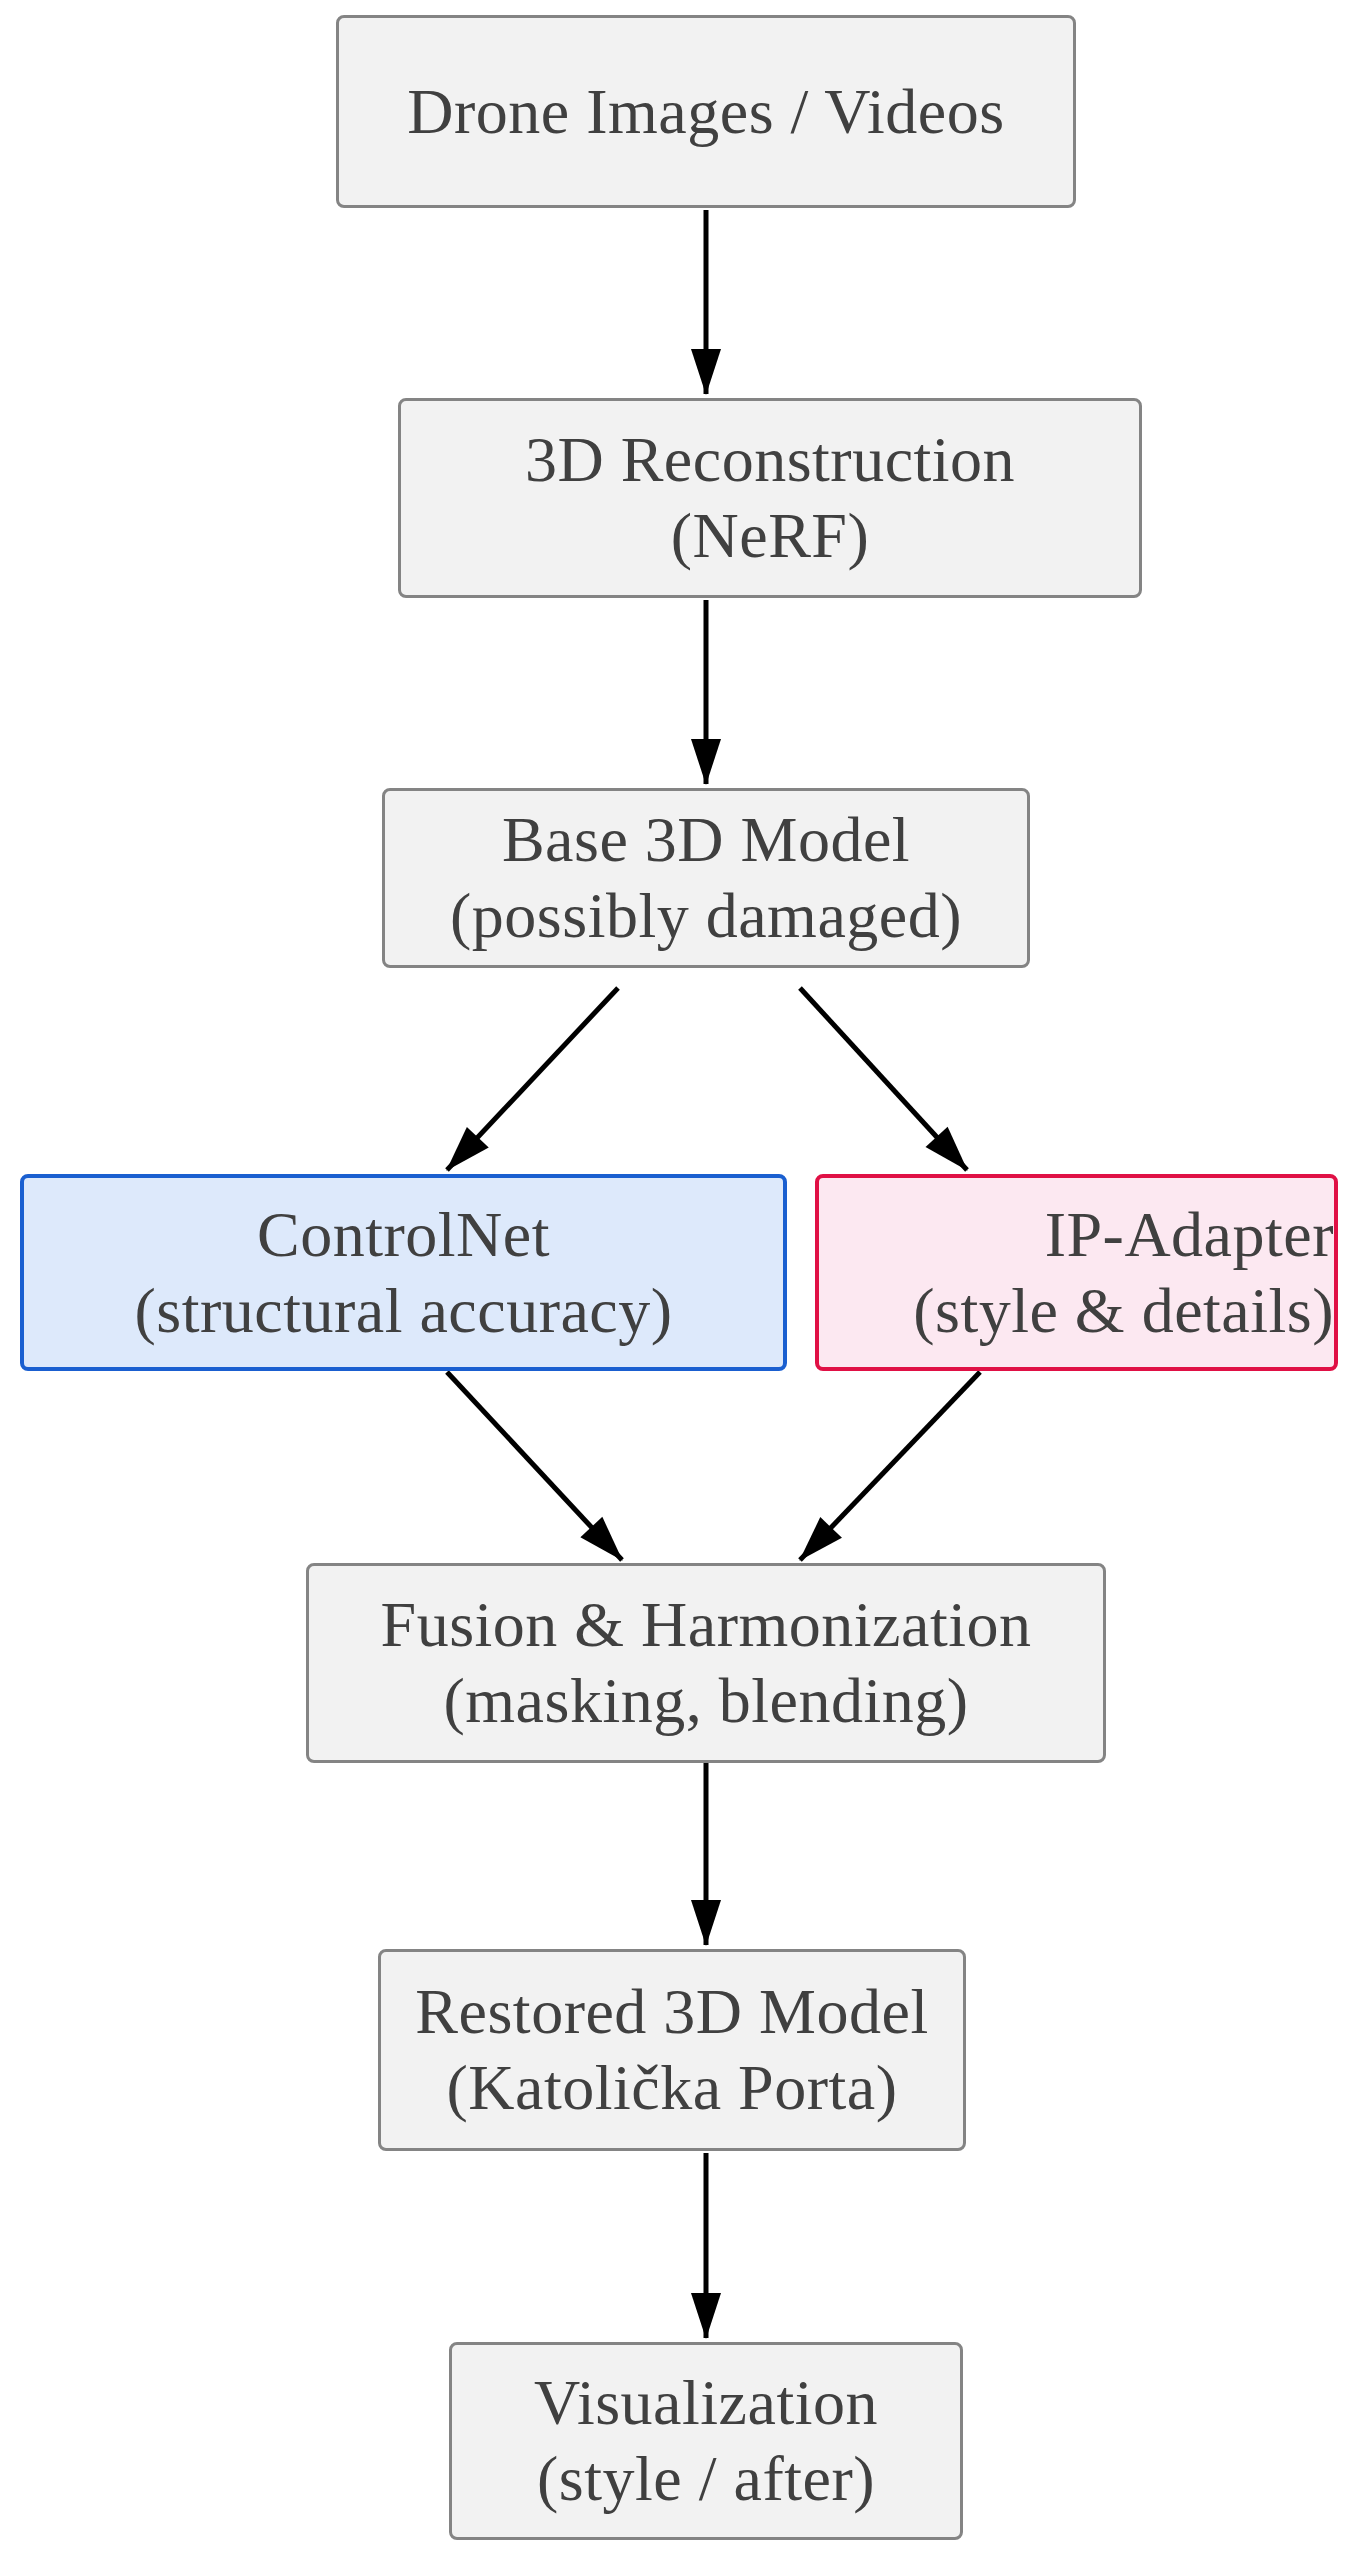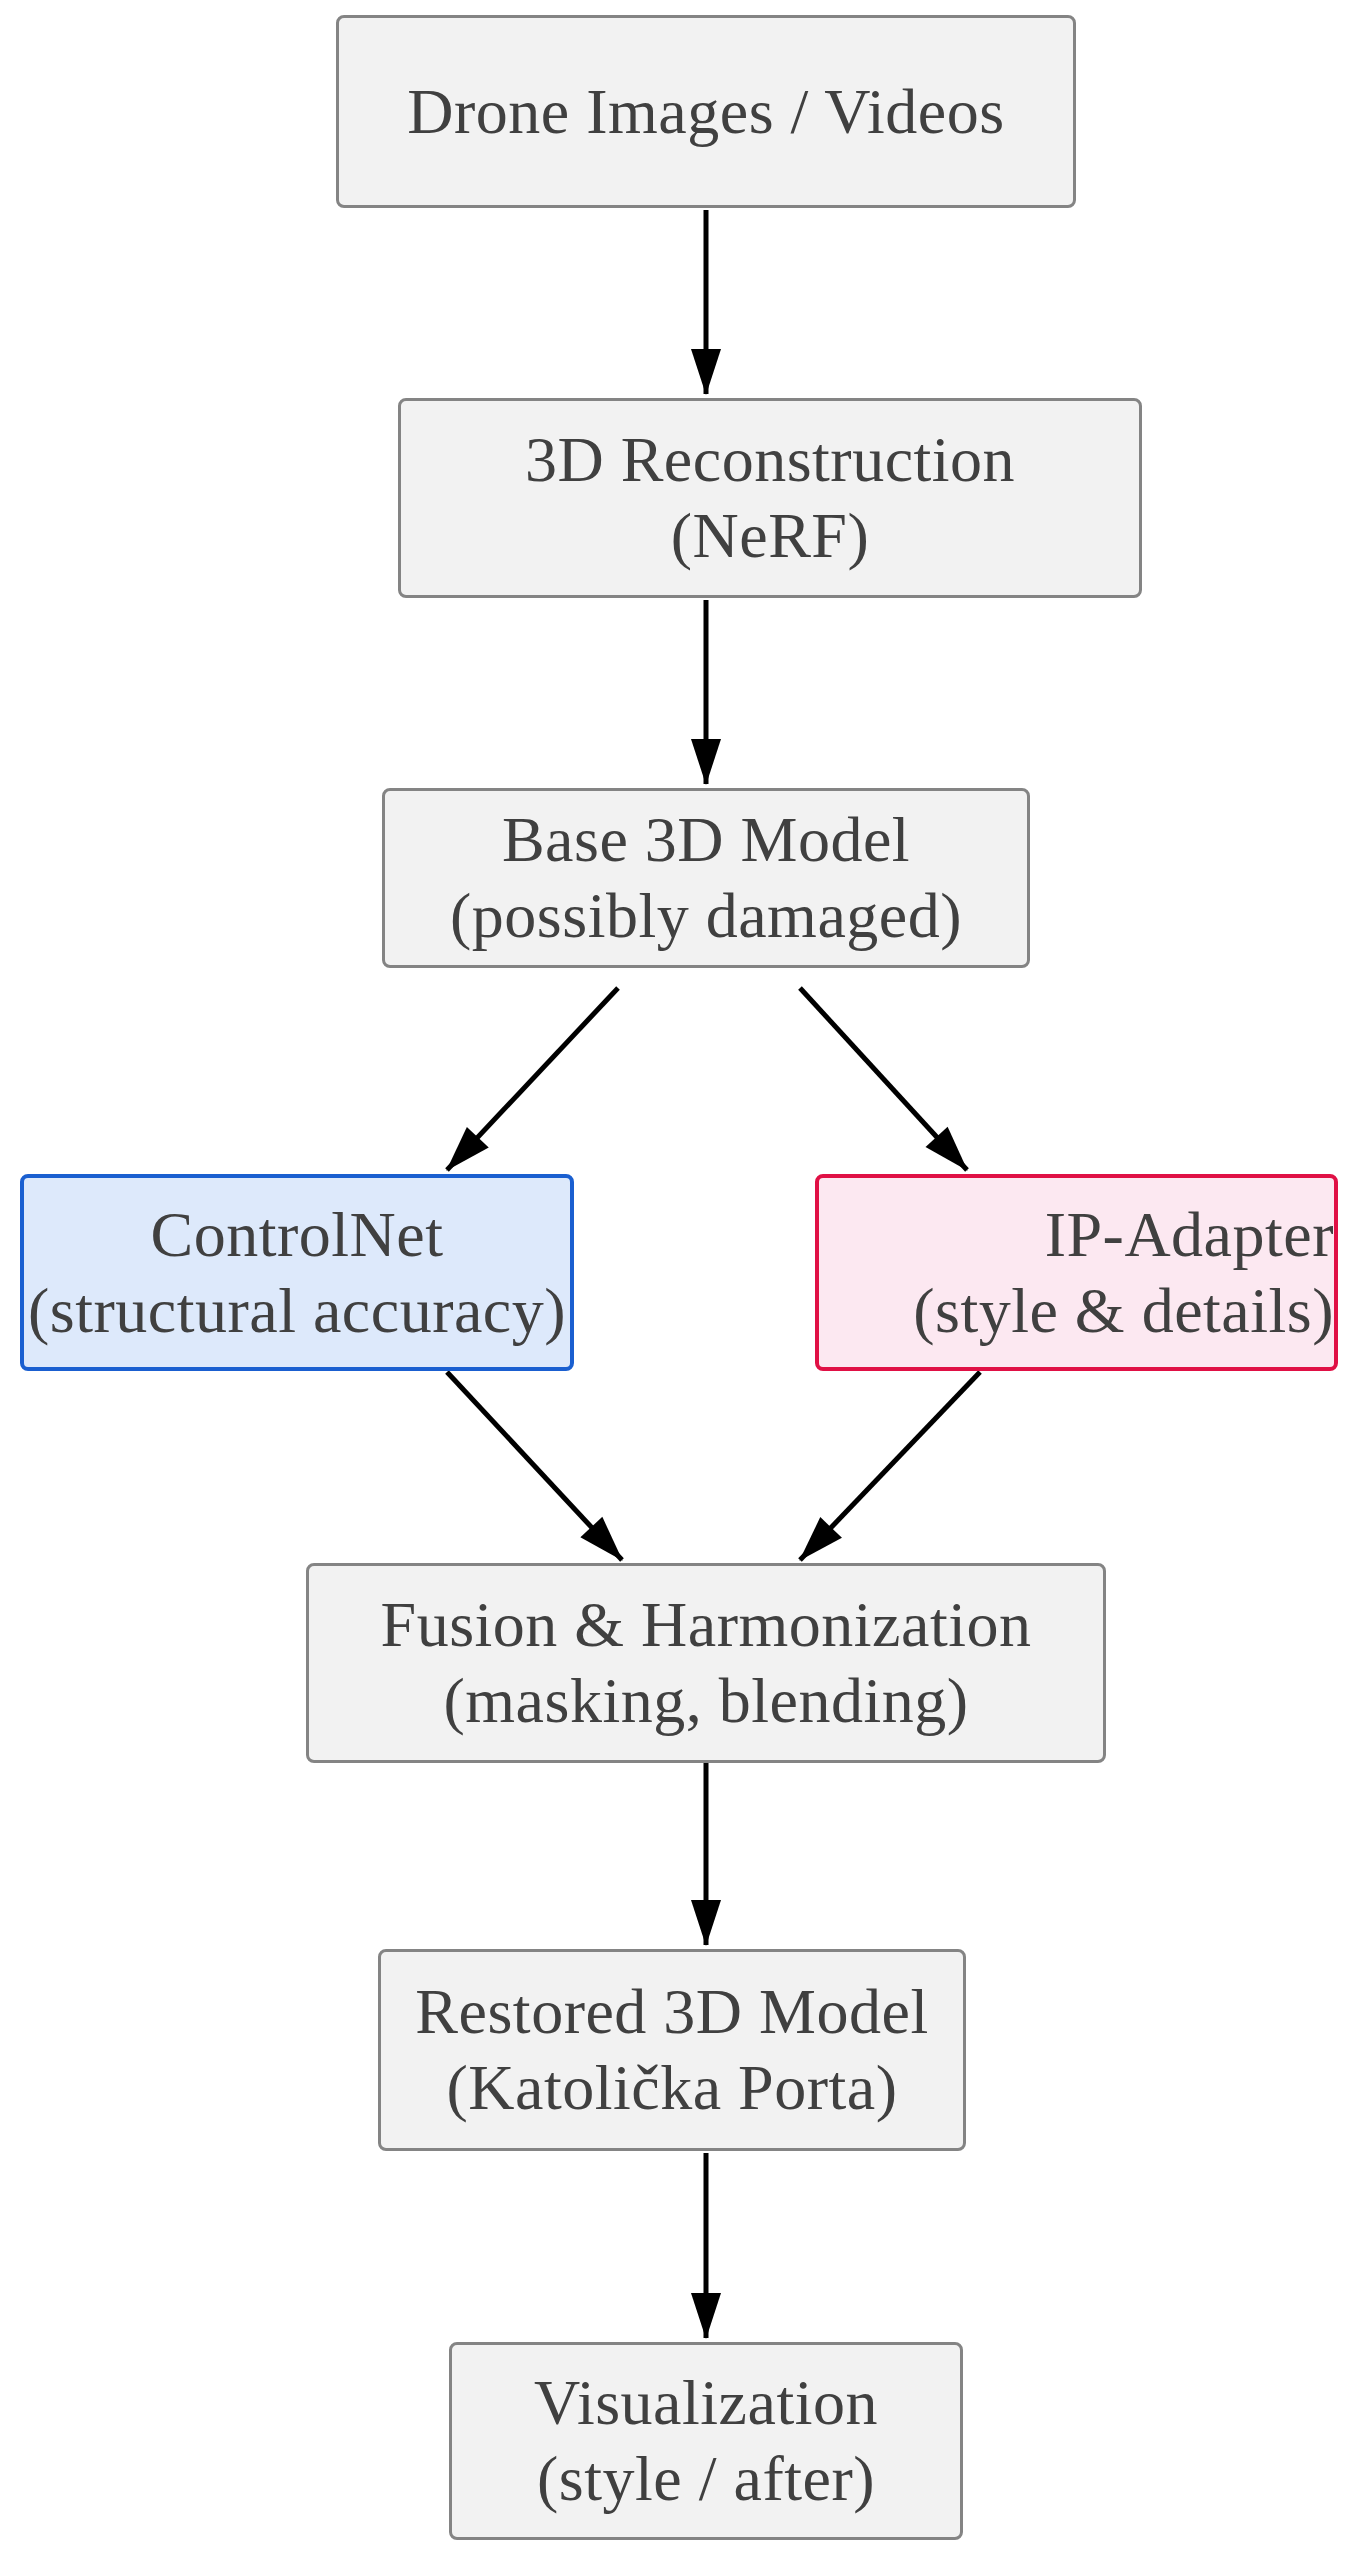--- a/index.html
+++ b/index.html
@@ -86,21 +86,21 @@
   <div class="node gray" style="left:398px; top:398px; width:744px; height:200px;">
     <span>3D Reconstruction</span>
     <span>(NeRF)</span>
   </div>
 
   <div class="node gray" style="left:382px; top:788px; width:648px; height:180px;">
     <span>Base 3D Model</span>
     <span>(possibly damaged)</span>
   </div>
 
-  <div class="node controlnet" style="left:20px; top:1174px; width:554px; height:197px;text-align:center;">
+  <div class="node controlnet" style="left:20px; top:1174px; width:767px; height:197px;text-align:center;">
     <span>ControlNet</span>
     <span>(structural accuracy)</span>
   </div>
 
   <div class="node ip-adapter" style="left:815px; top:1174px; width:523px; height:197px;align-items:flex-end;">
     <span>IP-Adapter</span>
     <span>(style &amp; details)</span>
   </div>
 
   <div class="node gray" style="left:306px; top:1563px; width:800px; height:200px;">

